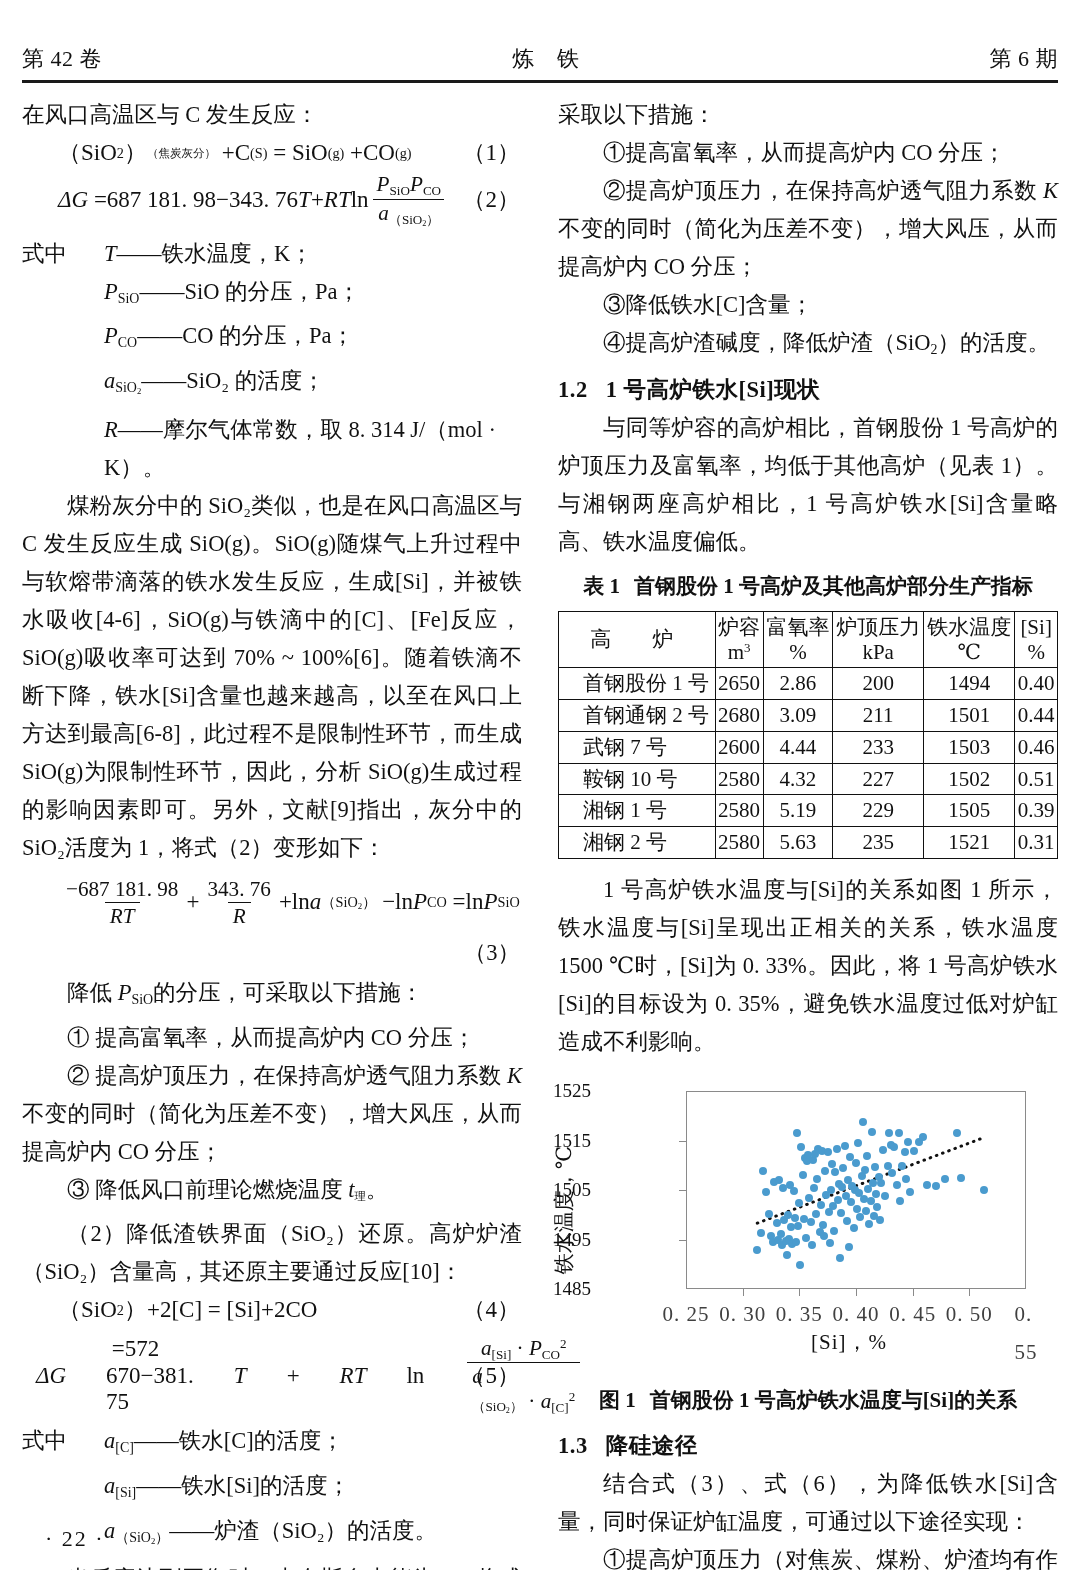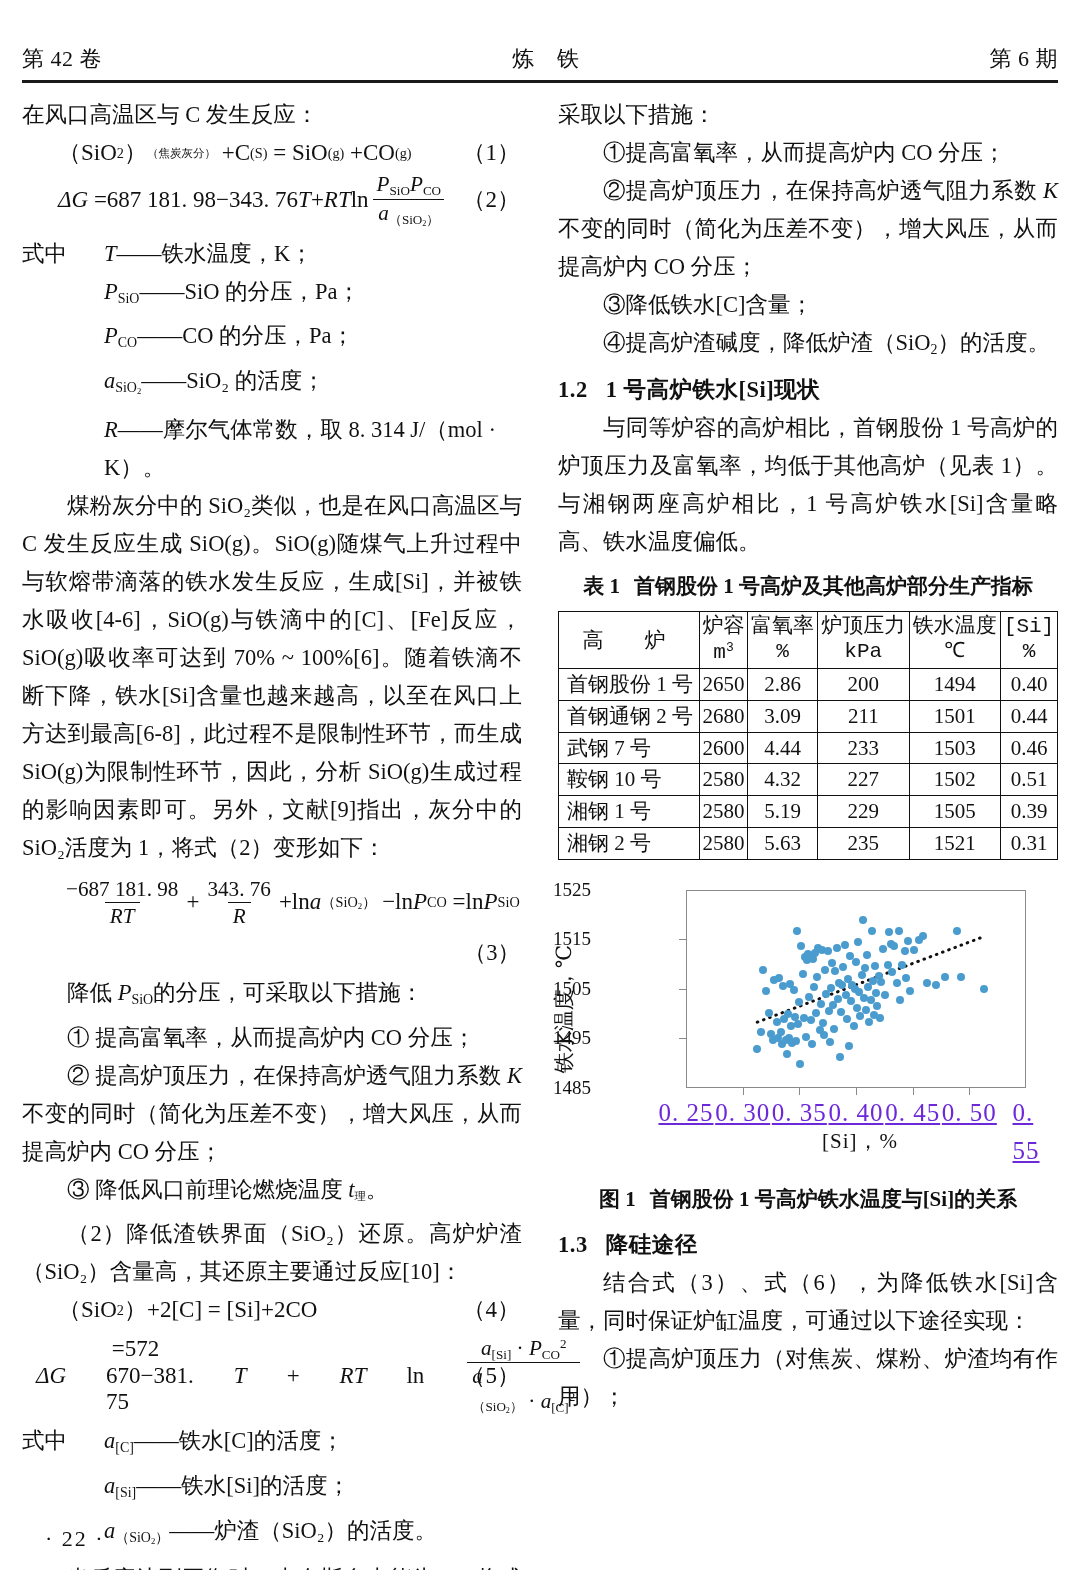--- a/index.html
+++ b/index.html
@@ -116,23 +116,23 @@
     font-size: 21px;
     border: 1.6px solid #111;
   }
   table.data th, table.data td {
     border: 1px solid #111;
     text-align: center;
     padding: 3px 2px;
     font-weight: normal;
     line-height: 1.18;
   }
-  table.data td.name { text-align: left; padding-left: 8px; }
+  table.data td.name { text-align: left; padding-left: 24px; }
   th.hdr-furnace { letter-spacing: 10px; padding-left: 16px; }
-  .unit-line { display: block; font-family: Liberation Mono, monospace; }
+  .unit-line { display: block; }
 
   
   #figure-block { position: relative; margin-top: 18px; height: 300px; }
   #chart-root {
     position: absolute;
     left: 20px;
     top: 0;
     width: 465px;
     height: 282px;
   }
@@ -172,44 +172,43 @@
   }
   .ytick-mark {
     position: absolute;
     left: 101px;
     width: 8px;
     border-top: 1.2px solid #8a8a8a;
   }
   .xtick-lab {
     position: absolute;
     top: 216px;
-    font-size: 25px;
+    font-size: 21px;
     transform: translateX(-50%);
     letter-spacing: 1px;
-    color: #6d28d9;
-    text-decoration: underline;
+    color: #404040;
   }
   .xtick-mark {
     position: absolute;
     top: 210px;
     height: 7px;
     border-left: 1.2px solid #8a8a8a;
   }
   #y-axis-title {
     position: absolute;
     left: -14px;
     top: 112px;
     font-size: 21px;
     transform: rotate(-90deg) translate(-50%, 0);
     transform-origin: left center;
     white-space: nowrap;
   }
   #x-axis-title {
     position: absolute;
-    left: 282px;
+    left: 271px;
     top: 244px;
     font-size: 21px;
     transform: translateX(-50%);
     white-space: nowrap;
     letter-spacing: 1px;
   }
   .fig-caption {
     font-weight: bold;
     font-size: 21px;
     text-align: center;
@@ -413,20 +412,21 @@
             <td class="name">湘钢 2 号</td>
             <td>2580</td>
             <td>5.63</td>
             <td>235</td>
             <td>1521</td>
             <td>0.31</td>
           </tr>
         </tbody>
     </table>
 
+    <p class="ind" style="margin-top:12px;">1 号高炉铁水温度与[Si]的关系如图 1 所示，铁水温度与[Si]呈现出正相关的关系，铁水温度 1500 ℃时，[Si]为 0. 33%。因此，将 1 号高炉铁水[Si]的目标设为 0. 35%，避免铁水温度过低对炉缸造成不利影响。</p>
 
     <div id="figure-block">
       <div id="chart-root">
         <div id="y-axis-title">铁水温度，℃</div>
         <div id="plot-box">
           <svg id="trend" viewBox="0 0 340 198">
               <line x1="70.26666666666665" y1="131.175" x2="296.93333333333334" y2="45.54000000000022" stroke="#111111" stroke-width="3" stroke-linecap="round" stroke-dasharray="0.6 6"></line>
             </svg>
         <div class="dot" style="left: 70.2667px; top: 158.4px; background: rgb(74, 155, 206); width: 8px; height: 8px;"></div>
             <div class="dot" style="left: 73.6667px; top: 141.075px; background: rgb(74, 155, 206); width: 8px; height: 8px;"></div>

